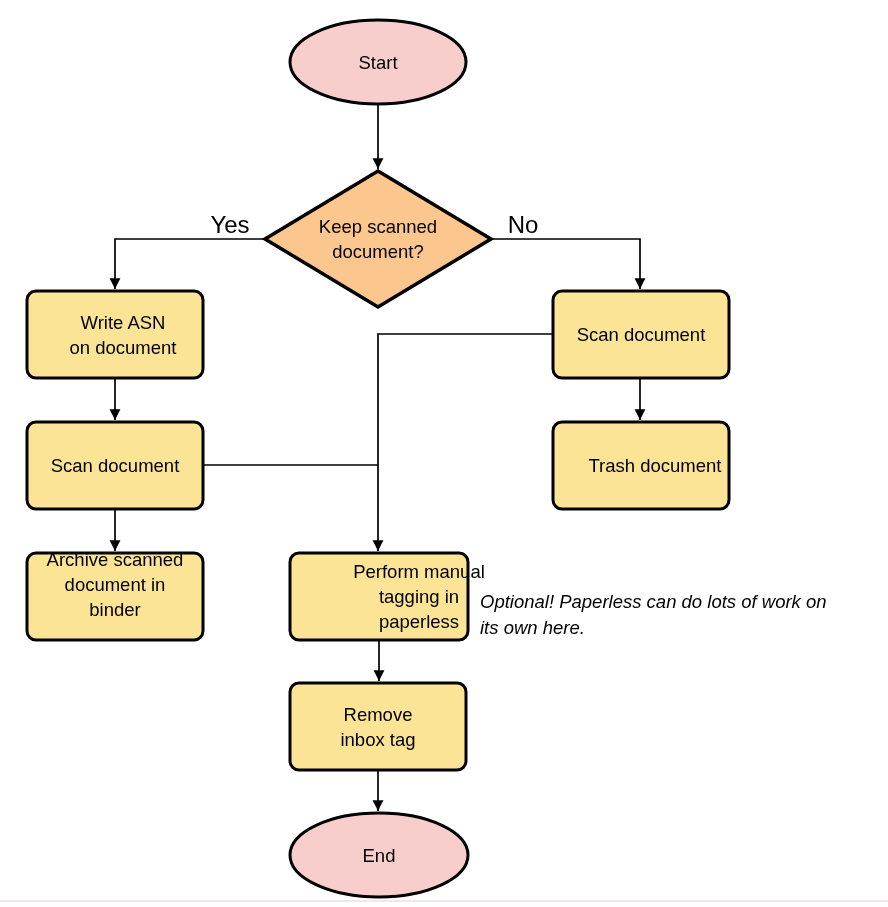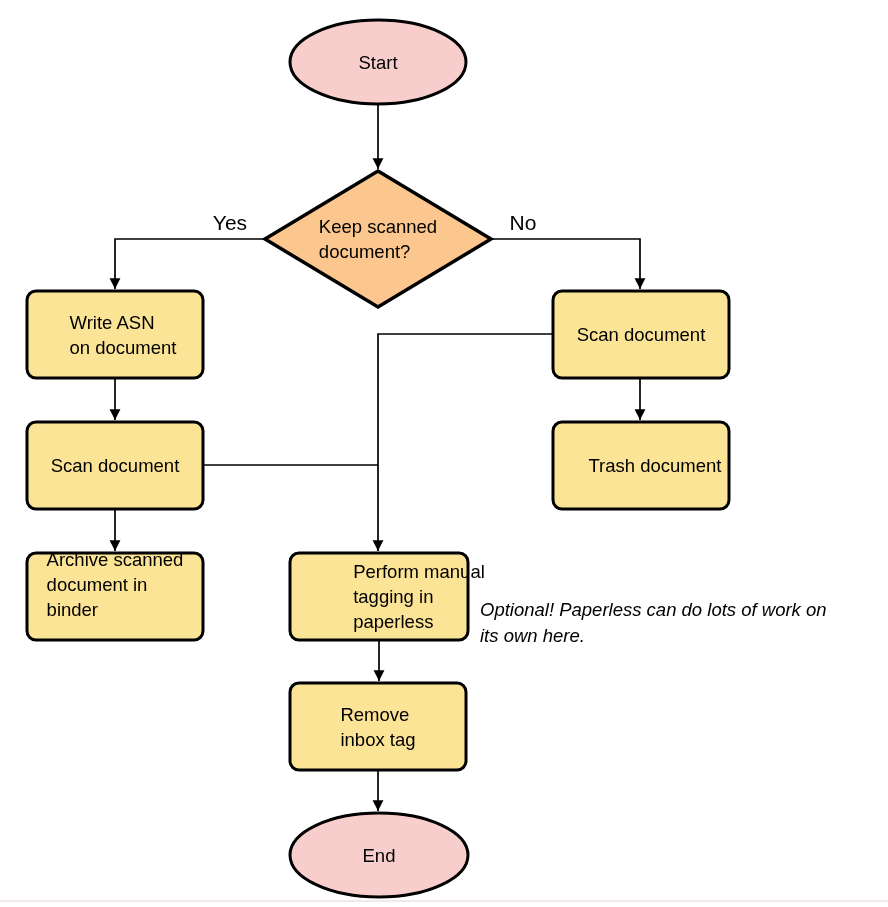--- a/index.html
+++ b/index.html
@@ -18,44 +18,43 @@
   .canvas svg {
     position: absolute;
     left: 0;
     top: 0;
   }
   .node-label {
     position: absolute;
     display: flex;
     align-items: center;
     justify-content: center;
-    text-align: left;
+    text-align: center;
     white-space: pre-line;
     font-size: 18.5px;
     line-height: 25px;
     color: #000000;
     pointer-events: none;
   }
   .edge-label {
     position: absolute;
-    font-size: 21px;
+    font-size: 24px;
     color: #000000;
     text-align: center;
   }
   .note {
     position: absolute;
     left: 480px;
     top: 589px;
     width: 408px;
     font-size: 18.5px;
     line-height: 26px;
     font-style: italic;
     color: #000000;
     white-space: pre-line;
-    margin-top: 8px;
   }
   .bottom-hairline {
     position: absolute;
     left: 0;
     right: 0;
     top: 900px;
     height: 2px;
     background: #f3e8e8;
   }
 </style>

